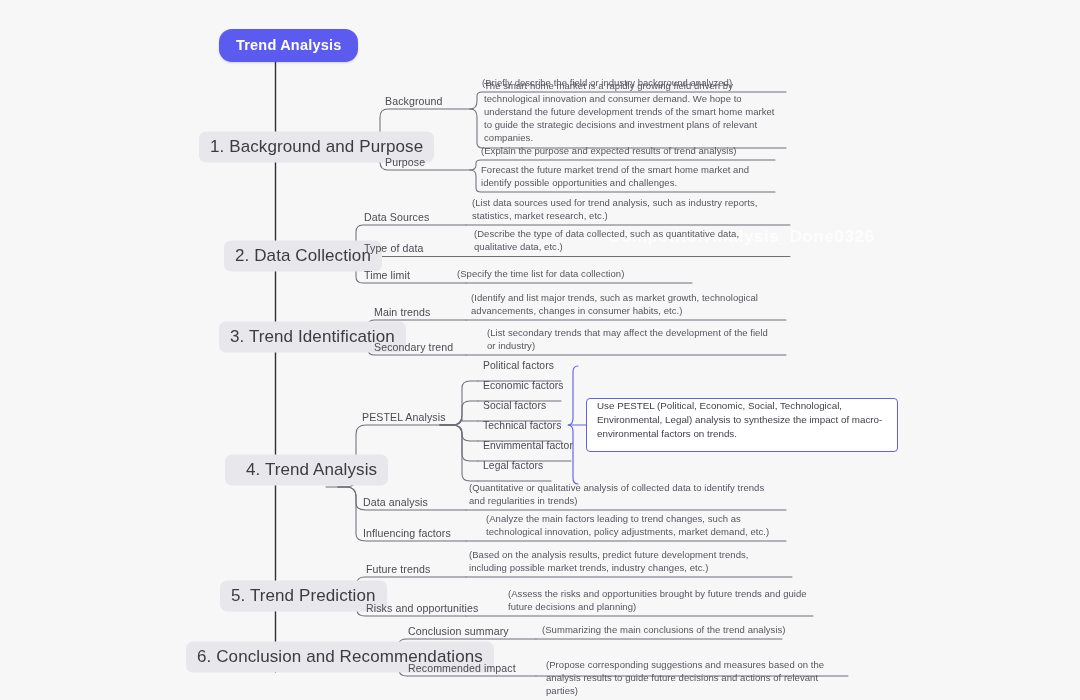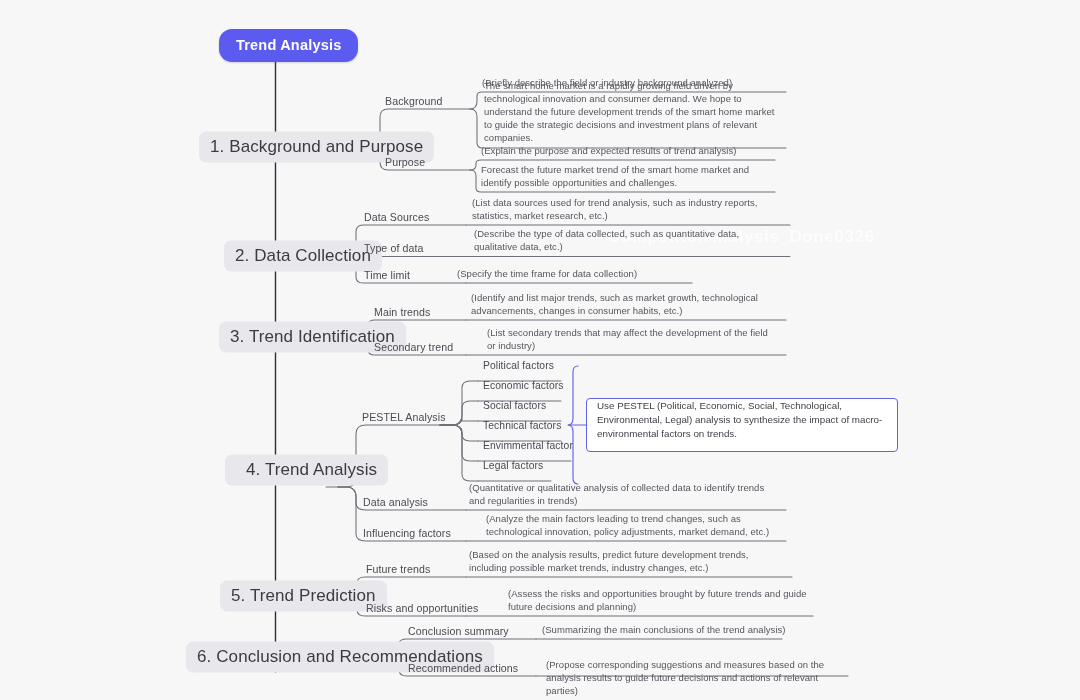--- a/index.html
+++ b/index.html
@@ -220,21 +220,21 @@
 
   <div class="main-node" style="left:224px; top:256px;">2. Data Collection</div>
 
   <div class="sub-node" style="left:362px; top:225px;">Data Sources</div>
   <div class="leaf-node" style="left:469px; top:225px; width:290px;">(List data sources used for trend analysis, such as industry reports, statistics, market research, etc.)</div>
 
   <div class="sub-node" style="left:362px; top:256px;">Type of data</div>
   <div class="leaf-node" style="left:471px; top:256px; width:300px;">(Describe the type of data collected, such as quantitative data, qualitative data, etc.)</div>
 
   <div class="sub-node" style="left:362px; top:283px;">Time limit</div>
-  <div class="leaf-node" style="left:454px; top:283px; width:250px;">(Specify the time frame for data collection)</div>
+  <div class="leaf-node" style="left:454px; top:283px; width:250px;">(Specify the time list for data collection)</div>
 
   <div class="main-node" style="left:219px; top:337px;">3. Trend Identification</div>
 
   <div class="sub-node" style="left:372px; top:320px;">Main trends</div>
   <div class="leaf-node" style="left:468px; top:320px; width:290px;">(Identify and list major trends, such as market growth, technological advancements, changes in consumer habits, etc.)</div>
 
   <div class="sub-node" style="left:372px; top:355px;">Secondary trend</div>
   <div class="leaf-node" style="left:484px; top:355px; width:290px;">(List secondary trends that may affect the development of the field or industry)</div>
 
   <div class="main-node" style="left:225px; top:470px;padding-left:21px;">4. Trend Analysis</div>
@@ -262,16 +262,16 @@
   <div class="leaf-node" style="left:466px; top:577px; width:300px;">(Based on the analysis results, predict future development trends, including possible market trends, industry changes, etc.)</div>
 
   <div class="sub-node" style="left:364px; top:616px;">Risks and opportunities</div>
   <div class="leaf-node" style="left:505px; top:616px; width:300px;">(Assess the risks and opportunities brought by future trends and guide future decisions and planning)</div>
 
   <div class="main-node" style="left:186px; top:657px;">6. Conclusion and Recommendations</div>
 
   <div class="sub-node" style="left:406px; top:639px;">Conclusion summary</div>
   <div class="leaf-node" style="left:539px; top:639px; width:250px;">(Summarizing the main conclusions of the trend analysis)</div>
 
-  <div class="sub-node" style="left:406px; top:676px;">Recommended actions</div>
+  <div class="sub-node" style="left:406px; top:676px;">Recommended impact</div>
   <div class="leaf-node" style="left:543px; top:676px; width:305px;margin-top:24px;">(Propose corresponding suggestions and measures based on the analysis results to guide future decisions and actions of relevant parties)</div>
 
 </div>
 
 </body></html>

